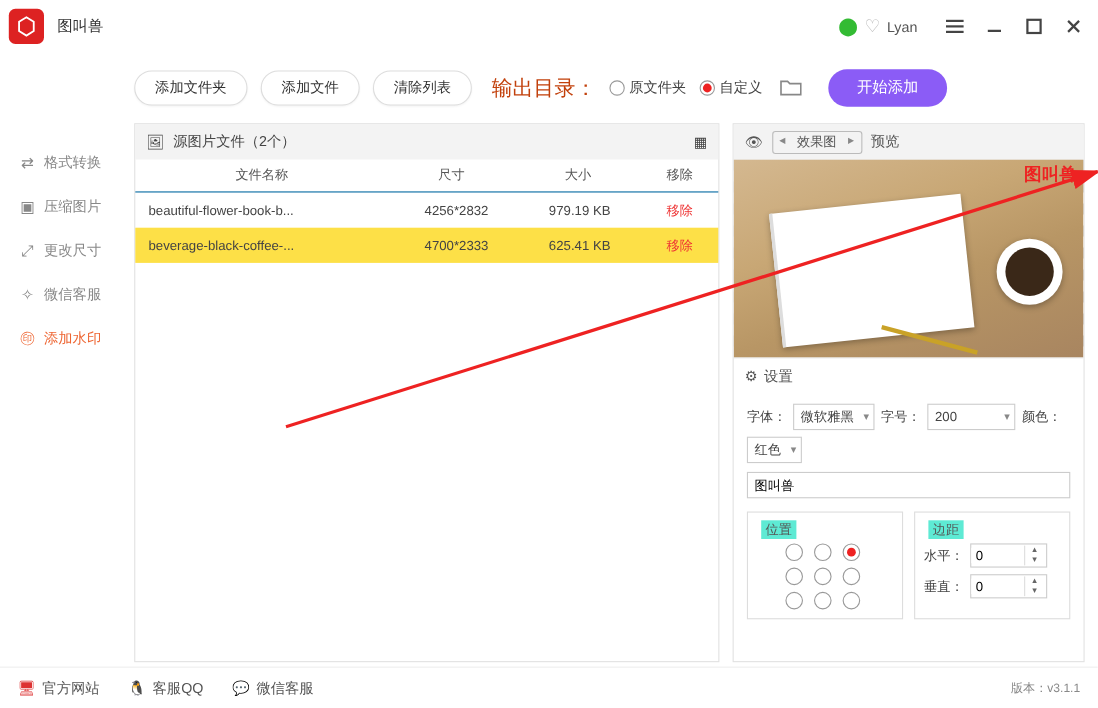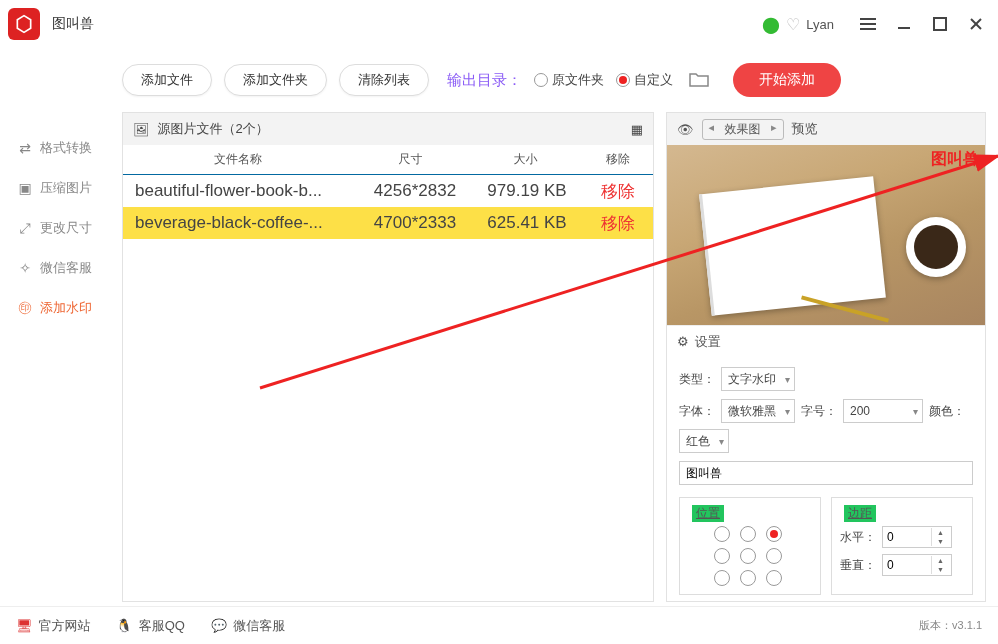--- a/index.html
+++ b/index.html
@@ -21,39 +21,39 @@
 
 .sidebar { width: 110px; padding-top: 80px; }
 .sb-item { height: 40px; display: flex; align-items: center; gap: 6px; padding-left: 16px; font-size: 13px; color: #888; cursor: pointer; }
 .sb-item.active { color: #e63; }
 .sb-icon { width: 18px; text-align: center; font-size: 14px; }
 
 .main { flex: 1; position: relative; padding: 0 12px 0 0; }
 
 .toolbar { height: 64px; display: flex; align-items: center; gap: 12px; padding: 0 12px; }
 .pill-btn { height: 32px; padding: 0 18px; border: 1px solid #ddd; border-radius: 16px; background: #fff; font-size: 13px; color: #333; cursor: pointer; box-shadow: 0 1px 2px rgba(0,0,0,0.05); }
-.out-label { font-size: 15px; color: #8b5cf6; margin-left: 6px; text-align: right; }
+.out-label { font-size: 19px; color: #c2410c; margin-left: 6px; text-align: right; }
 .radio { display: flex; align-items: center; gap: 4px; font-size: 13px; color: #444; cursor: pointer; }
 .radio .dot { width: 14px; height: 14px; border: 1px solid #999; border-radius: 50%; display: flex; align-items: center; justify-content: center; }
 .radio.sel .dot::after { content: ""; width: 8px; height: 8px; background: #e22; border-radius: 50%; }
 .path-input { height: 30px; border: 1px solid #ccc; border-radius: 15px; padding: 0 12px; font-size: 12px; color: #444; width: 170px; }
 .folder-btn { width: 28px; height: 28px; cursor: pointer; display:flex; align-items:center; justify-content:center; color:#888; }
-.start-btn { height: 34px; padding: 0 26px; border: none; border-radius: 17px; background: #ef4444; color: #fff; font-size: 14px; cursor: pointer; margin-left: 8px; }
+.start-btn { height: 34px; padding: 0 26px; border: none; border-radius: 17px; background: #8b5cf6; color: #fff; font-size: 14px; cursor: pointer; margin-left: 8px; }
 
 .content-row { display: flex; gap: 12px; padding: 0 0 0 12px; }
 
 .file-panel { flex: 1; border: 1px solid #e2e2e2; height: 490px; display: flex; flex-direction: column; }
 .fp-header { height: 32px; background: #f3f3f3; display: flex; align-items: center; padding: 0 10px; gap: 8px; font-size: 13px; color: #444; }
 .fp-header .gall { margin-left: auto; cursor:pointer; }
 .th-row { display: flex; height: 30px; align-items: center; border-bottom: 1px solid #0369a1; font-size: 12px; color: #555; text-align: center; }
 .col-name { flex: 2; }
 .col-dim { flex: 1; }
 .col-size { flex: 1; }
 .col-rm { width: 70px; }
-.row { display: flex; height: 32px; align-items: center; font-size: 17px; color: #444; text-align: center; }
+.row { display: flex; height: 32px; align-items: center; font-size: 12px; color: #444; text-align: center; }
 .row.sel { background: #fde047; }
 .row .col-name { text-align: left; padding-left: 12px; overflow: hidden; text-overflow: ellipsis; white-space: nowrap; }
 .row .col-rm { color: #e33; cursor: pointer; }
 
 .side-panel { width: 320px; border: 1px solid #e2e2e2; height: 490px; display: flex; flex-direction: column; }
 .sp-header { height: 32px; background: #f3f3f3; display: flex; align-items: center; padding: 0 10px; gap: 8px; font-size: 13px; color: #555; }
 .sp-header .sel-mid { border:1px solid #bbb; border-radius:3px; padding:1px 22px; font-size:12px; position:relative; }
 .sp-header .sel-mid::before, .sp-header .sel-mid::after { content:"◂"; position:absolute; top:1px; color:#888; font-size:11px; }
 .sp-header .sel-mid::before { left:6px; }
 .sp-header .sel-mid::after { content:"▸"; right:6px; }
@@ -64,21 +64,21 @@
 .cup::after { content:""; position:absolute; inset:8px; border-radius:50%; background:#3a2818; }
 .pencil { position:absolute; right:30%; bottom:8%; width:90px; height:4px; background:#c9a227; transform:rotate(15deg); }
 .wm-text { position: absolute; top: 4px; right: 6px; font-size: 16px; font-weight: bold; color: #e22; }
 .settings-hdr { height: 32px; display: flex; align-items: center; gap: 6px; padding: 0 10px; font-size: 13px; color: #555; border-top:1px solid #eee; }
 .settings-body { padding: 10px 12px; font-size: 12px; color: #444; flex:1; overflow:auto; }
 .srow { display: flex; align-items: center; gap: 6px; margin-bottom: 8px; flex-wrap: wrap; }
 .combo { height: 24px; border: 1px solid #ccc; padding: 0 18px 0 6px; font-size: 12px; color: #444; background: #fff; position: relative; display:inline-flex; align-items:center; }
 .combo::after { content: "▾"; position: absolute; right: 4px; color: #888; font-size: 10px; }
 .text-input { width: 100%; height: 24px; border: 1px solid #ccc; padding: 0 6px; font-size: 12px; }
 .fieldset { border: 1px solid #ddd; padding: 8px; margin-top: 4px; }
-.fieldset-title { font-size: 12px; color: #555; margin: -16px 0 4px 4px; background: #22c55e; display: inline-block; padding: 0 4px; text-decoration: underline; }
+.fieldset-title { font-size: 12px; color: #555; margin: -16px 0 4px 4px; background: #5eead4; display: inline-block; padding: 0 4px; }
 .pos-grid { display: grid; grid-template-columns: repeat(3, 20px); gap: 6px; justify-content: center; }
 .pos-cell { width: 16px; height: 16px; border: 1px solid #999; border-radius: 50%; cursor: pointer; display:flex; align-items:center; justify-content:center; }
 .pos-cell.sel::after { content:""; width:8px; height:8px; background:#e22; border-radius:50%; }
 .spin { width: 70px; height: 22px; border: 1px solid #ccc; display:flex; align-items:center; }
 .spin input { border:none; width:48px; padding:0 4px; font-size:12px; outline:none; }
 .spin .arrows { width:18px; display:flex; flex-direction:column; font-size:7px; color:#666; border-left:1px solid #ddd; }
 .spin .arrows span { text-align:center; cursor:pointer; line-height:9px; }
 
 .two-boxes { display:flex; gap:10px; }
 .two-boxes .fieldset { flex:1; }
@@ -152,22 +152,22 @@
       </div>
     <div class="sb-item active">
         <span class="sb-icon">㊞</span>
         <span>添加水印</span>
       </div>
   </div>
 
   <div class="main">
 
     <div class="toolbar">
+      <button class="pill-btn">添加文件夹</button>
       <button class="pill-btn">添加文件</button>
-      <button class="pill-btn">添加文件夹</button>
       <button class="pill-btn">清除列表</button>
       <span class="out-label">输出目录：</span>
       <label class="radio">
           <span class="dot"></span>
           <span>原文件夹</span>
         </label>
       <label class="radio sel">
           <span class="dot"></span>
           <span>自定义</span>
         </label>
@@ -218,24 +218,20 @@
           <div class="notebook"></div>
           <div class="cup"></div>
           <div class="pencil"></div>
           <div class="wm-text">图叫兽</div>
         </div>
         <div class="settings-hdr">
           <span>⚙</span>
           <span>设置</span>
         </div>
         <div class="settings-body">
-          <div class="srow">
-            <span>类型：</span>
-            <span class="combo">文字水印</span>
-          </div>
           <div class="srow">
             <span>字体：</span>
             <span class="combo">微软雅黑</span>
             <span>字号：</span>
             <span class="combo" style="width:80px">200</span>
             <span>颜色：</span>
             <span class="combo">红色</span>
           </div>
           <div class="srow">
             <input class="text-input" value="图叫兽" style="">

